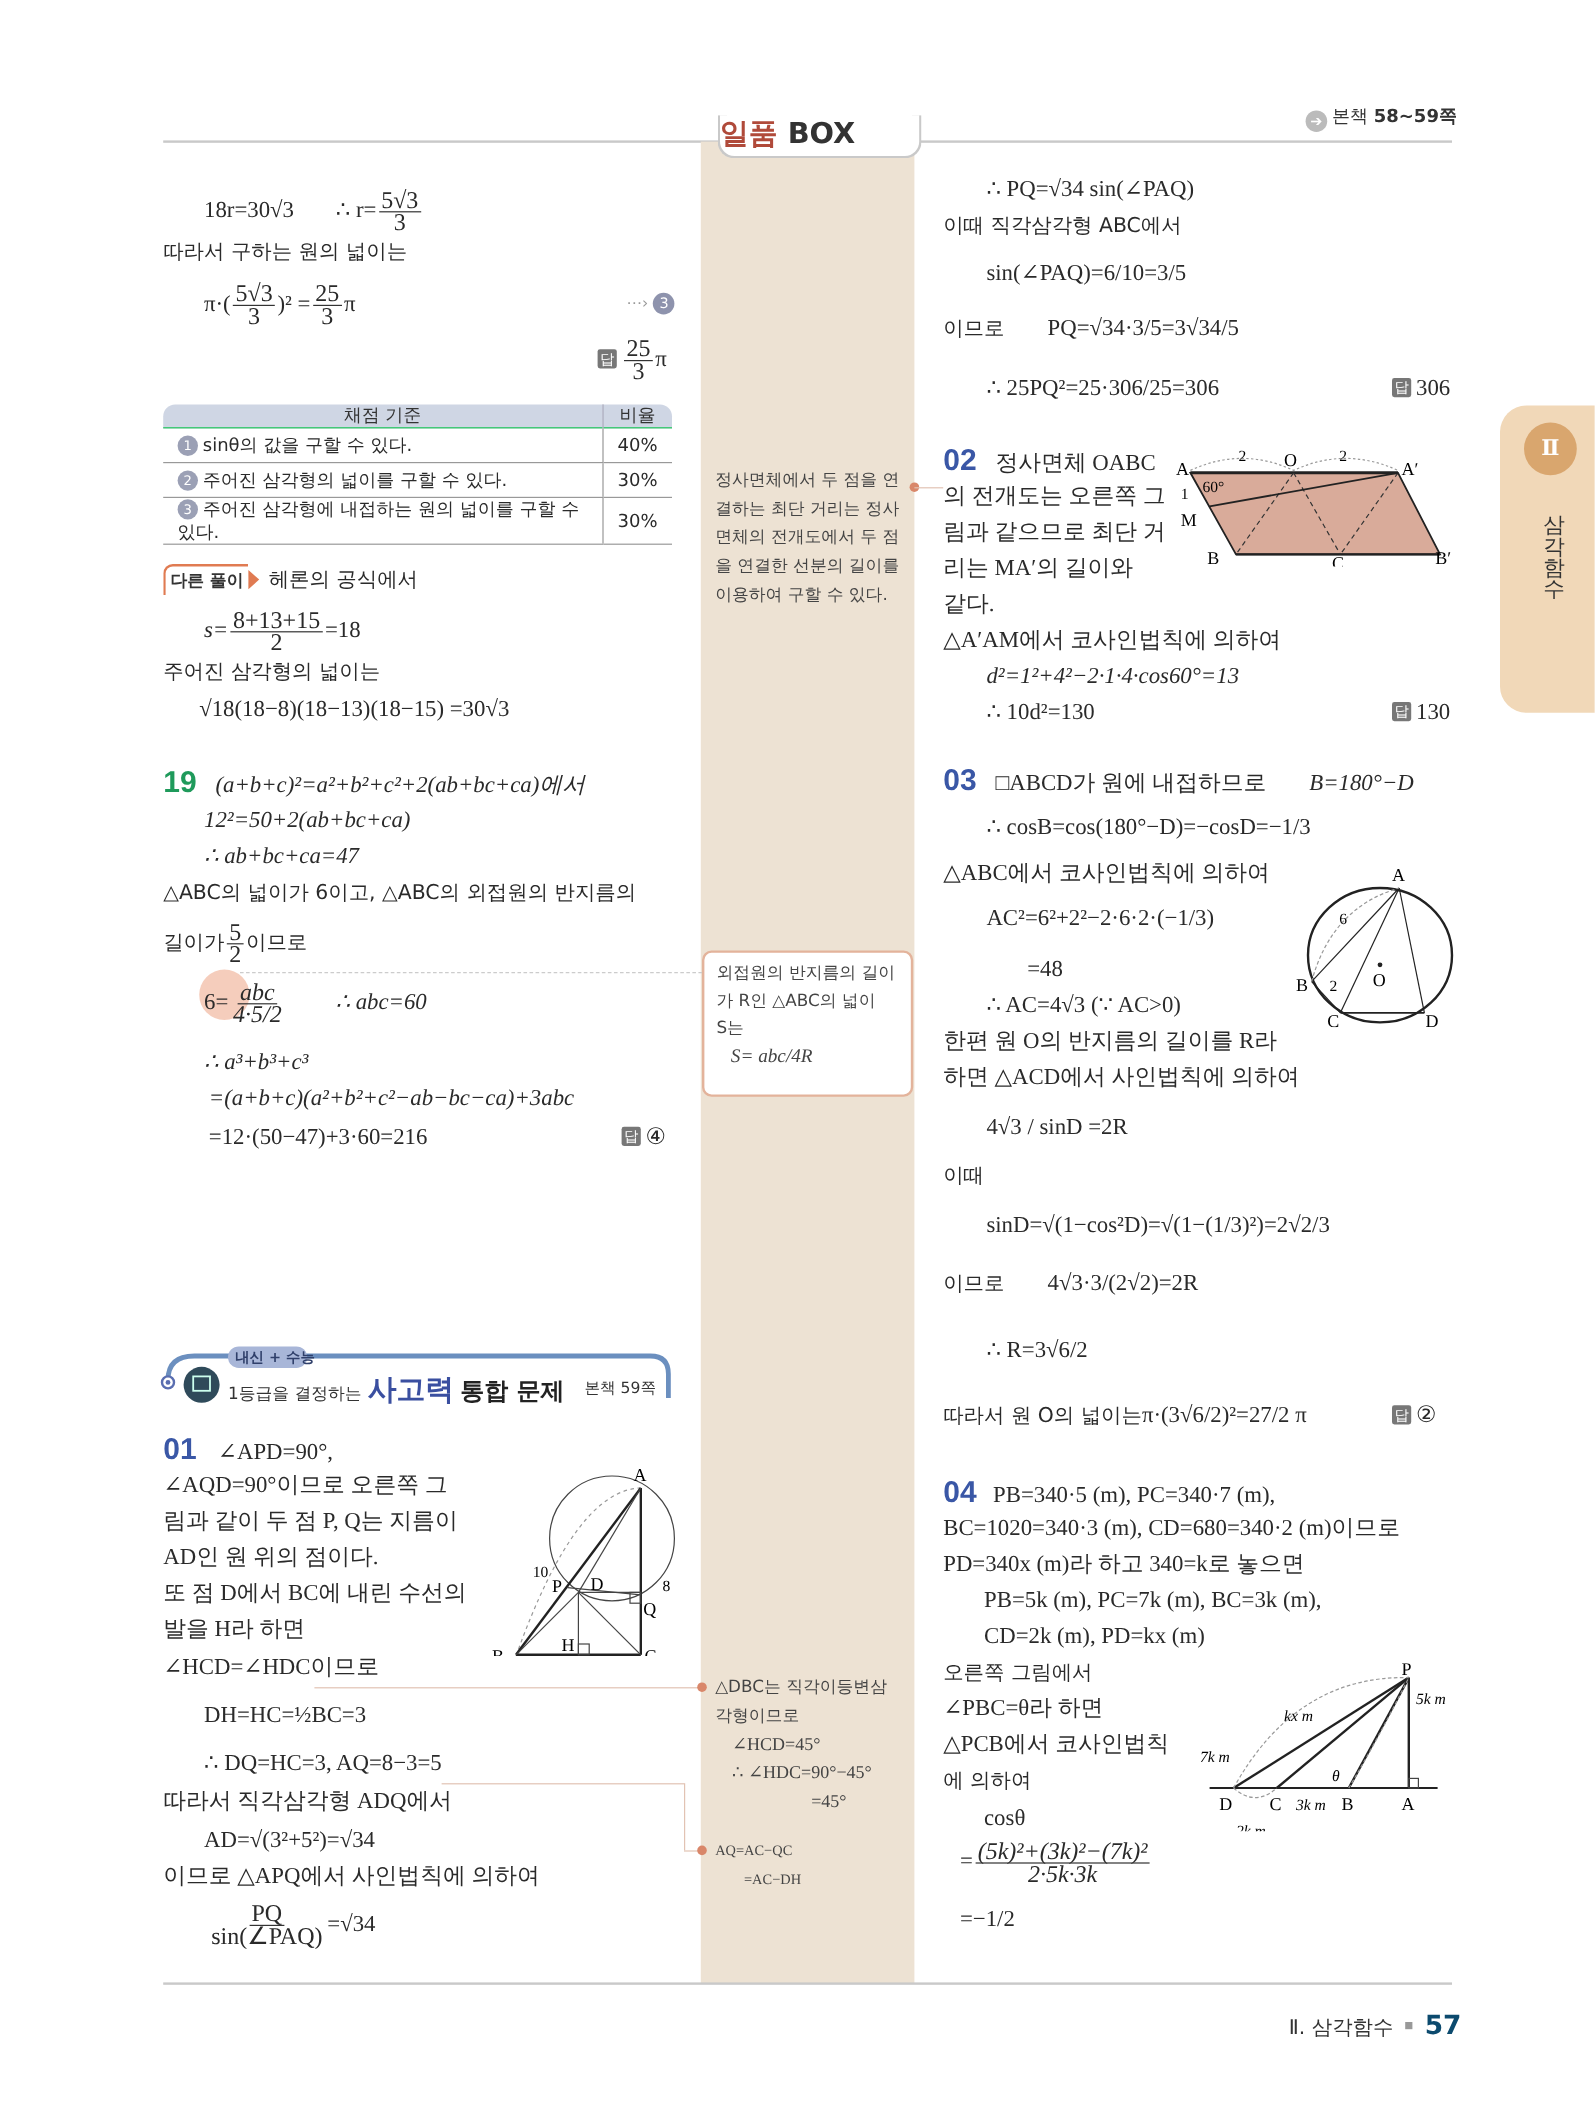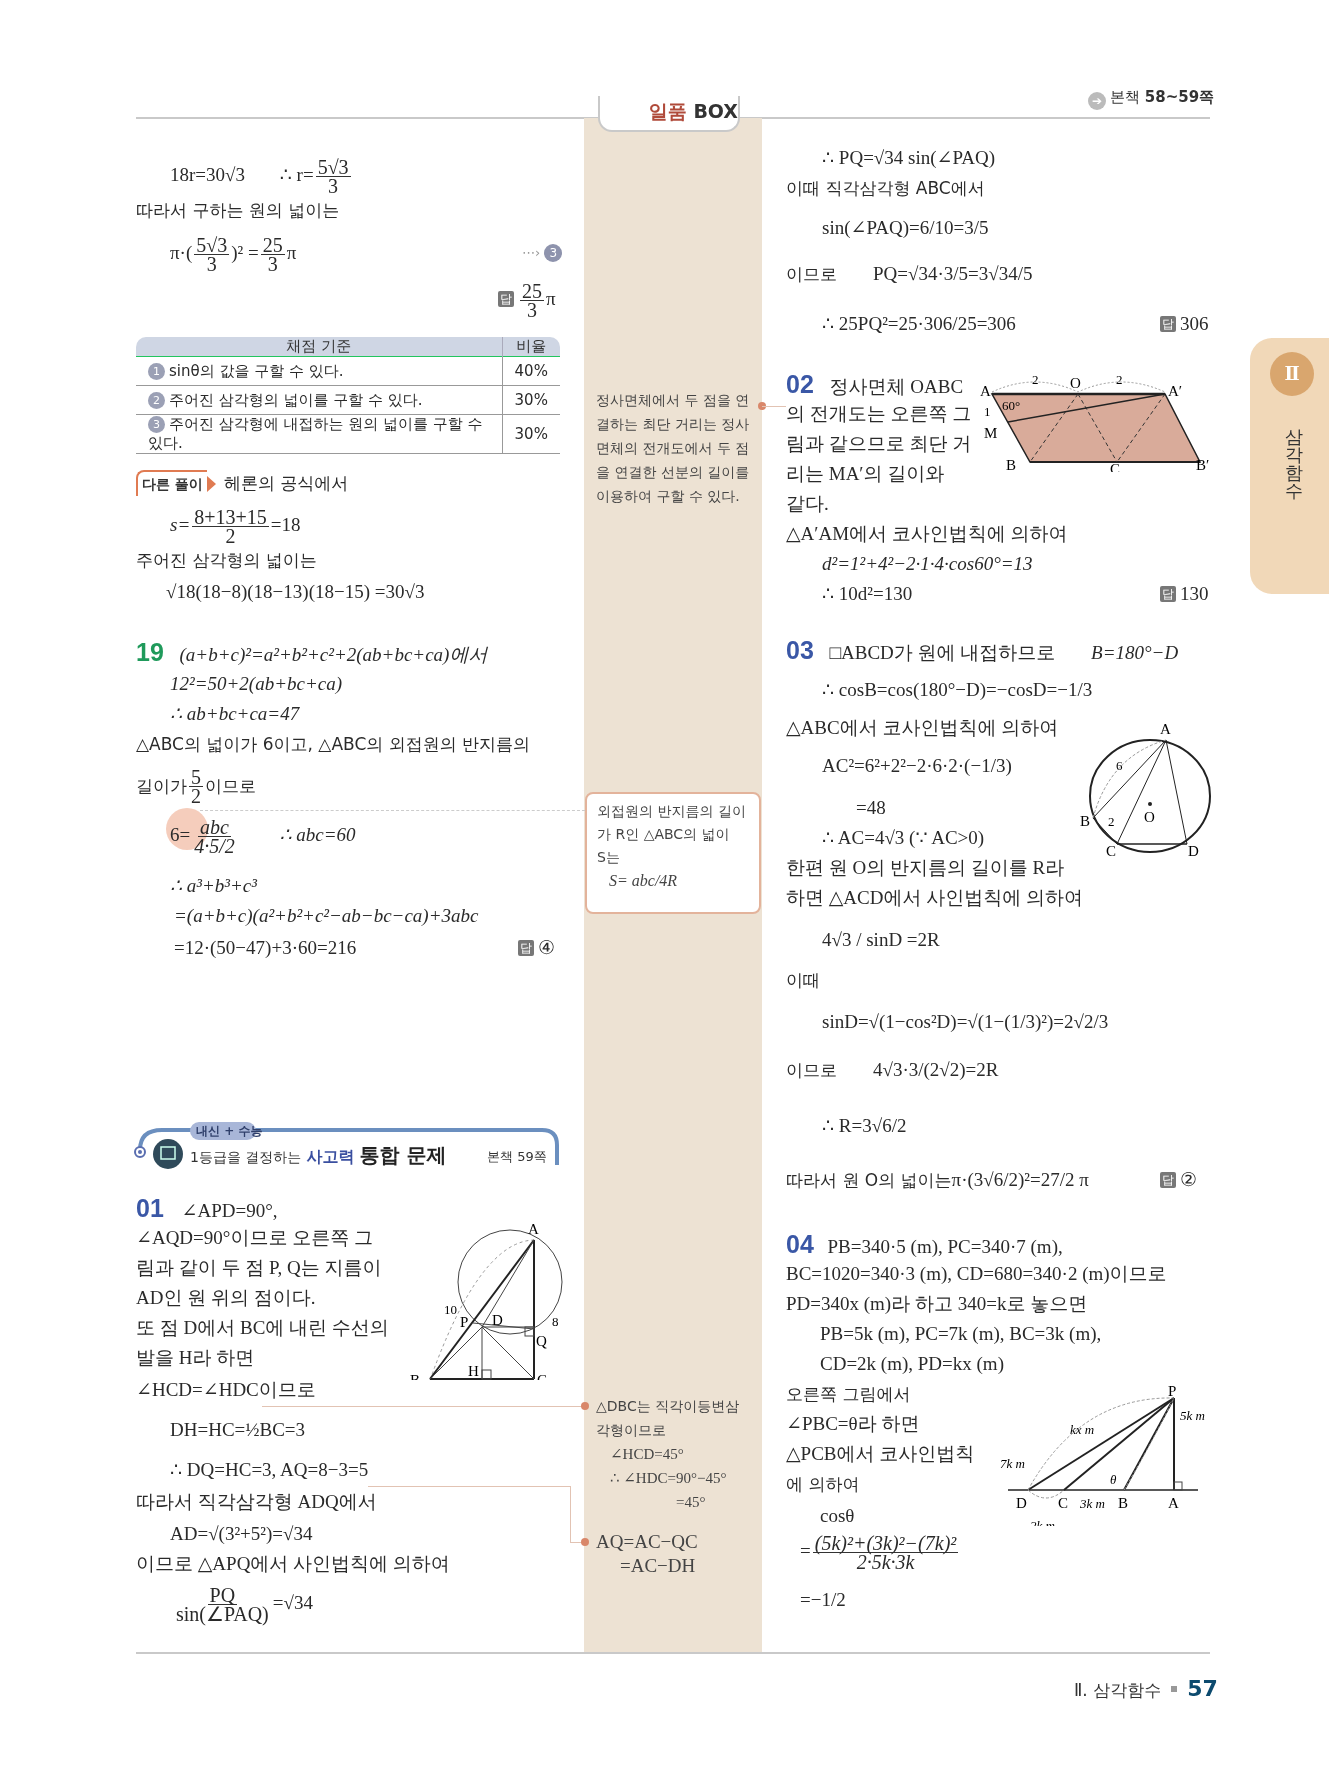--- a/index.html
+++ b/index.html
@@ -9,21 +9,21 @@
   .ln { position: absolute; font-size: 18px; line-height: 24px; white-space: nowrap; }
   .ko { font-family: "DejaVu Sans", sans-serif; font-size: 17px; }
   .m { font-family: "Liberation Serif", "DejaVu Serif", serif; font-size: 19px; }
   .it { font-style: italic; }
   .frac { display: inline-flex; flex-direction: column; align-items: center; vertical-align: middle; margin: 0 2px; font-family: "Liberation Serif", serif; font-size: 20px; line-height: 18px; }
   .frac .n { border-bottom: 1px solid #333; padding: 0 2px; }
   .frac .d { padding: 0 2px; }
   .topline { position: absolute; left: 136px; top: 117px; width: 1074px; height: 2px; background: #c9c9c9; }
   .botline { position: absolute; left: 136px; top: 1652px; width: 1074px; height: 2px; background: #c9c9c9; }
   .boxcol { position: absolute; left: 584px; top: 118px; width: 178px; height: 1535px; background: #ede2d3; }
-  .boxtab { position: absolute; left: 598px; top: 96px; width: 142px; height: 36px; background: #fff; border: 2px solid #c9c9c9; border-top: none; border-radius: 0 0 14px 14px; text-align: right; font-weight: bold; font-size: 19px; line-height: 30px; }
+  .boxtab { position: absolute; left: 598px; top: 96px; width: 170px; height: 36px; background: #fff; border: 2px solid #c9c9c9; border-top: none; border-radius: 0 0 14px 14px; text-align: left; font-weight: bold; font-size: 24px; line-height: 30px; }
   .boxtab .t1 { color: #b04a3a; }
   .boxtab .t2 { color: #333; }
   .ref { position: absolute; left: 1088px; top: 88px; font-size: 15px; color: #333; white-space: nowrap; }
   .ref .circ { display:inline-block; width:18px; height:18px; border-radius:50%; background:#bbb; color:#fff; font-size:12px; line-height:18px; text-align:center; vertical-align: -3px; margin-right:4px; }
   .ref b { font-weight: bold; }
   .sidetab { position: absolute; left: 1250px; top: 338px; width: 79px; height: 256px; background: #f1d8b8; border-radius: 22px 0 0 22px; }
   .sidetab .num { position: absolute; left: 20px; top: 14px; width: 44px; height: 44px; border-radius: 50%; background: #d9a66e; color: #fff; text-align: center; line-height: 44px; font-family: "DejaVu Serif", serif; font-weight: bold; font-size: 18px; }
   .sidetab .lbl { position: absolute; left: 32px; top: 78px; writing-mode: vertical-rl; font-size: 18px; color: #333; }
   .ans { display: inline-block; background: #777; color: #fff; font-size: 12px; width: 16px; height: 16px; line-height: 16px; text-align: center; border-radius: 2px; vertical-align: 2px; margin-right: 4px; }
   .stepmark { display:inline-block; width:18px; height:18px; border-radius:50%; background:#8e93ad; color:#fff; font-size:12px; text-align:center; line-height:18px; }
@@ -163,21 +163,21 @@
     <path d="M8 30 Q8 10 30 10 L410 10 Q425 10 425 25 L425 45" fill="none" stroke="#6b8fbf" stroke-width="4"></path>
     <circle cx="8" cy="32" r="5" fill="#fff" stroke="#5a6eb0" stroke-width="2"></circle>
     <circle cx="8" cy="32" r="2" fill="#5a6eb0"></circle>
     <rect x="58" y="2" width="66" height="18" rx="9" fill="#a8b6d8"></rect>
     <circle cx="36" cy="34" r="15" fill="#2f4a5a"></circle>
     <rect x="29" y="27" width="14" height="12" fill="none" stroke="#cfe" stroke-width="1.5"></rect>
   </svg>
   <div class="abs" style="left:64px; top:3px; font-size:12px; font-weight:bold; color:#2f3f6a;">내신 + 수능</div>
   <div class="abs" style="left:58px; top:22px; white-space:nowrap;">
     <span style="font-size:14px; color:#333;">1등급을 결정하는</span>
-    <span style="font-size:16px; font-weight:bold; color:#3a4fa0;">사고력</span>
+    <span style="font-size:24px; font-weight:bold; color:#3a4fa0;">사고력</span>
     <span style="font-size:20px; font-weight:bold; color:#222;">통합 문제</span>
   </div>
   <div class="abs" style="left:355px; top:28px; font-size:13px; color:#333; white-space:nowrap;">본책 59쪽</div>
 </div>
 
 <div class="ln" style="left:136px; top:1196px;">
   <span class="qnum blue">01</span>
   <span class="m" style="margin-left:12px;">∠APD=90°,</span>
 </div>
 <div class="ln m" style="left:136px; top:1226px;">∠AQD=90°이므로 오른쪽 그</div>
@@ -241,21 +241,21 @@
 <div class="note" style="left:596px; top:1394px; width:160px;">
   <div>△DBC는 직각이등변삼</div>
   <div>각형이므로</div>
   <div class="m" style="padding-left:14px; font-size:15px;">∠HCD=45°</div>
   <div class="m" style="padding-left:14px; font-size:15px;">∴ ∠HDC=90°−45°</div>
   <div class="m" style="padding-left:80px; font-size:15px;">=45°</div>
 </div>
 <div class="vline" style="left:570px; top:1486px; height:56px;"></div>
 <div class="hline" style="left:570px; top:1542px; width:14px;"></div>
 <div class="dot" style="left:581px; top:1538px;"></div>
-<div class="note m" style="left:596px; top:1530px; font-size:19px;">
+<div class="note m" style="left:596px; top:1530px; font-size:12px;">
   <div>AQ=AC−QC</div>
   <div style="padding-left:24px;">=AC−DH</div>
 </div>
 
 <div class="ln m" style="left:822px; top:146px;">∴ PQ=√34 sin(∠PAQ)</div>
 <div class="ln ko" style="left:786px; top:176px;">이때 직각삼각형 ABC에서</div>
 <div class="ln m" style="left:822px; top:216px;">sin(∠PAQ)=6/10=3/5</div>
 <div class="ln" style="left:786px; top:262px;">
   <span class="ko">이므로</span><span class="m" style="margin-left:36px;">PQ=√34·3/5=3√34/5</span>
 </div>

